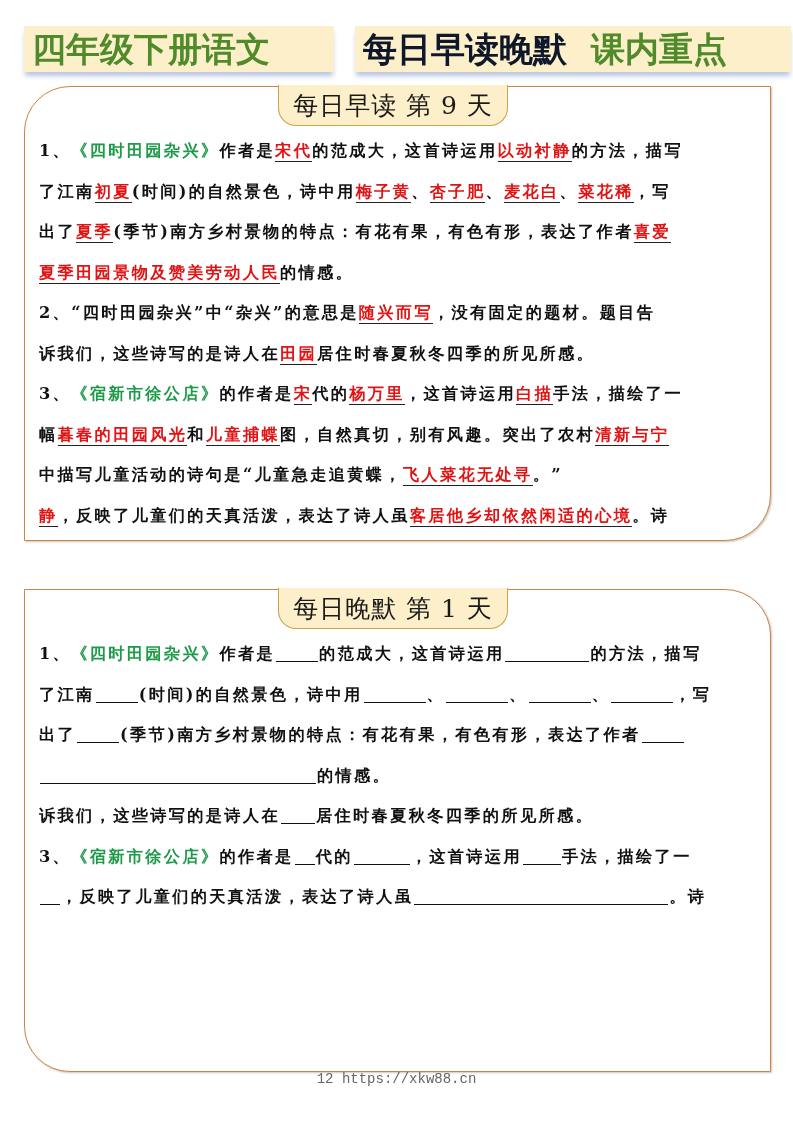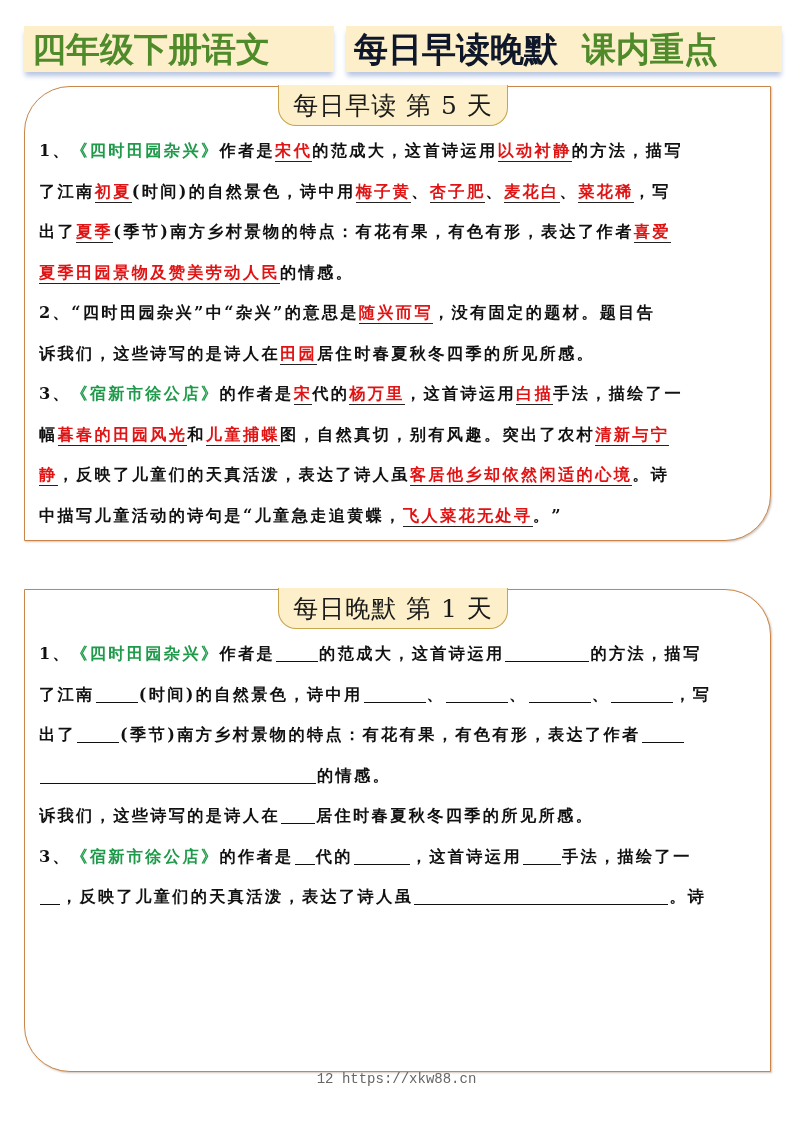--- a/index.html
+++ b/index.html
@@ -1,20 +1,20 @@
 <!DOCTYPE html>
 <html><head>
 <meta charset="utf-8">
 <style>
   html, body { margin: 0; padding: 0; background: #ffffff; }
   body { width: 793px; height: 1122px; position: relative; overflow: hidden;
          font-family: "DejaVu Serif", "Liberation Serif", serif; color: #111; }
 
   
-  .banner { position: absolute; top: 26px; left: 24px; height: 46px; display: flex; gap: 12px; align-items: flex-end; }
+  .banner { position: absolute; top: 26px; left: 24px; height: 46px; display: flex; gap: 21px; align-items: flex-end; }
   .banner-box { background: #fcefc9; height: 46px; display: flex; align-items: center;
                 box-shadow: 0 5px 5px -1px #b9c6e2; padding: 0 8px; }
   .banner-left { width: 294px; }
   .banner-right { width: 420px; }
   .banner-text { font-family: "DejaVu Sans", "Liberation Sans", sans-serif; font-weight: bold;
                  font-size: 34px; letter-spacing: 0px; line-height: 46px; white-space: nowrap; }
   .green { color: #4f8a2b; }
   .orange { color: #0f172a; }
 
   
@@ -51,33 +51,33 @@
     <span class="banner-text green">四年级下册语文</span>
   </div>
   <div class="banner-box banner-right">
     <span class="banner-text orange">每日早读晚默</span>
     <span class="banner-text green" style="margin-left:24px;">课内重点</span>
   </div>
 </div>
 
 <div class="panel panel-a">
   <div class="tab">
-    <span class="tab-text">每日早读 第 5 天</span>
+    <span class="tab-text">每日早读 第 9 天</span>
   </div>
   <div class="content" id="morning-content">
       <div class="line"><span class="t">1、</span><span class="title-green">《四时田园杂兴》</span><span class="t">作者是</span><span class="ans">宋代</span><span class="t">的范成大，这首诗运用</span><span class="ans">以动衬静</span><span class="t">的方法，描写</span></div>
       <div class="line"><span class="t">了江南</span><span class="ans">初夏</span><span class="t">(时间)的自然景色，诗中用</span><span class="ans">梅子黄</span><span class="t">、</span><span class="ans">杏子肥</span><span class="t">、</span><span class="ans">麦花白</span><span class="t">、</span><span class="ans">菜花稀</span><span class="t">，写</span></div>
       <div class="line"><span class="t">出了</span><span class="ans">夏季</span><span class="t">(季节)南方乡村景物的特点：有花有果，有色有形，表达了作者</span><span class="ans">喜爱</span></div>
       <div class="line"><span class="ans">夏季田园景物及赞美劳动人民</span><span class="t">的情感。</span></div>
       <div class="line"><span class="t">2、“四时田园杂兴”中“杂兴”的意思是</span><span class="ans">随兴而写</span><span class="t">，没有固定的题材。题目告</span></div>
       <div class="line"><span class="t">诉我们，这些诗写的是诗人在</span><span class="ans">田园</span><span class="t">居住时春夏秋冬四季的所见所感。</span></div>
       <div class="line"><span class="t">3、</span><span class="title-green">《宿新市徐公店》</span><span class="t">的作者是</span><span class="ans">宋</span><span class="t">代的</span><span class="ans">杨万里</span><span class="t">，这首诗运用</span><span class="ans">白描</span><span class="t">手法，描绘了一</span></div>
       <div class="line"><span class="t">幅</span><span class="ans">暮春的田园风光</span><span class="t">和</span><span class="ans">儿童捕蝶</span><span class="t">图，自然真切，别有风趣。突出了农村</span><span class="ans">清新与宁</span></div>
+      <div class="line"><span class="t">中描写儿童活动的诗句是“儿童急走追黄蝶，</span><span class="ans">飞人菜花无处寻</span><span class="t">。”</span></div>
       <div class="line"><span class="ans">静</span><span class="t">，反映了儿童们的天真活泼，表达了诗人虽</span><span class="ans">客居他乡却依然闲适的心境</span><span class="t">。诗</span></div>
-      <div class="line"><span class="t">中描写儿童活动的诗句是“儿童急走追黄蝶，</span><span class="ans">飞人菜花无处寻</span><span class="t">。”</span></div>
     </div>
 </div>
 
 <div class="panel panel-b">
   <div class="tab">
     <span class="tab-text">每日晚默 第 1 天</span>
   </div>
   <div class="content" id="evening-content">
       <div class="line"><span class="t">1、</span><span class="title-green">《四时田园杂兴》</span><span class="t">作者是</span><span class="blank" style="width: 42px;"></span><span class="t">的范成大，这首诗运用</span><span class="blank" style="width: 84px;"></span><span class="t">的方法，描写</span></div>
       <div class="line"><span class="t">了江南</span><span class="blank" style="width: 42px;"></span><span class="t">(时间)的自然景色，诗中用</span><span class="blank" style="width: 62px;"></span><span class="t">、</span><span class="blank" style="width: 62px;"></span><span class="t">、</span><span class="blank" style="width: 62px;"></span><span class="t">、</span><span class="blank" style="width: 62px;"></span><span class="t">，写</span></div>

